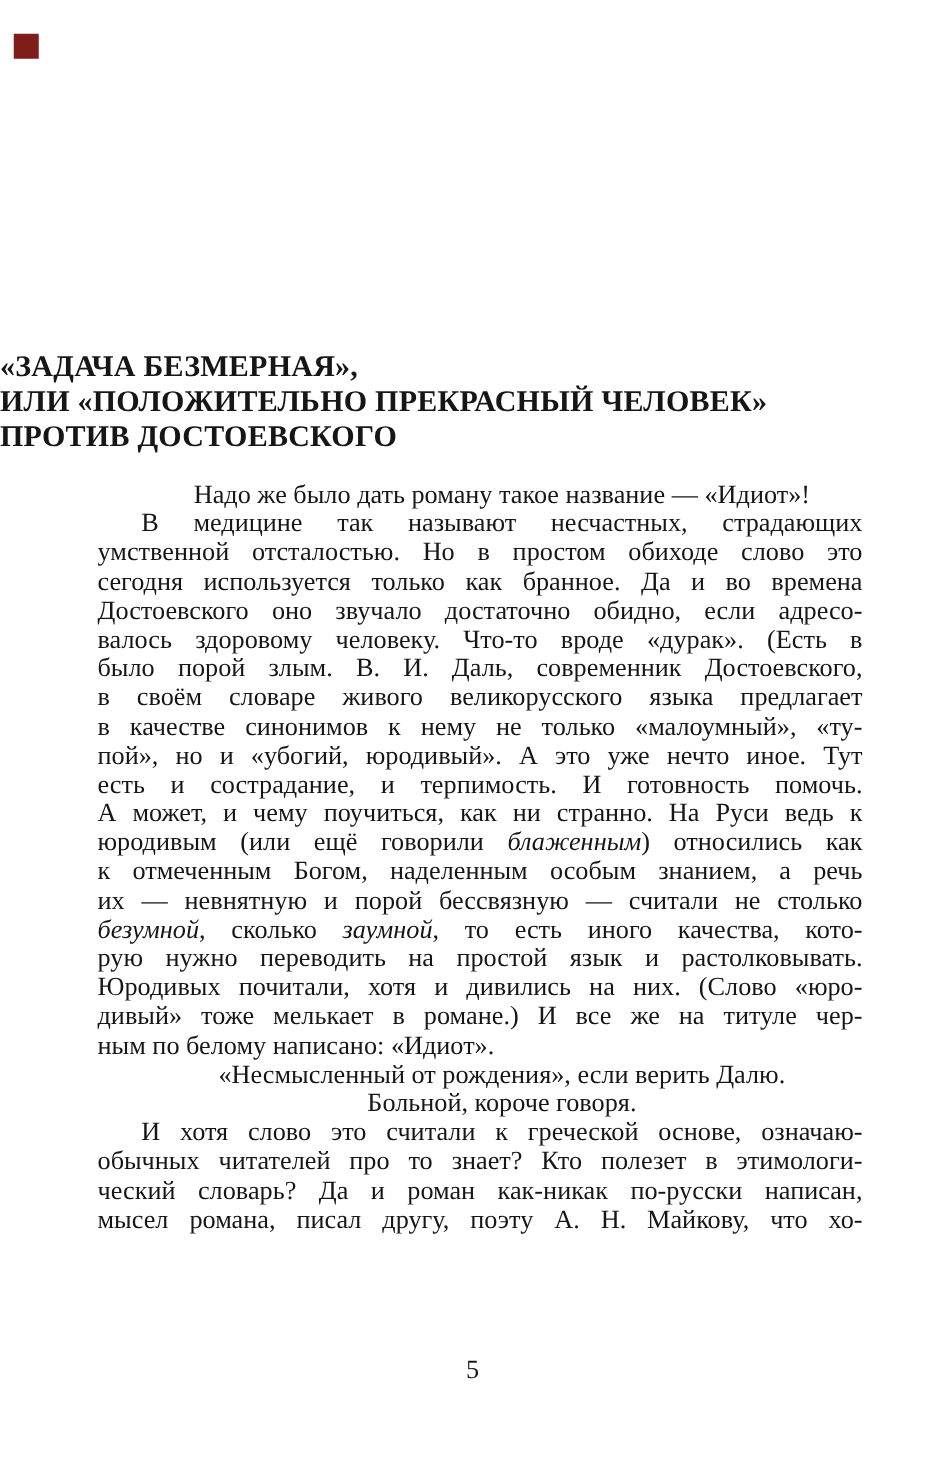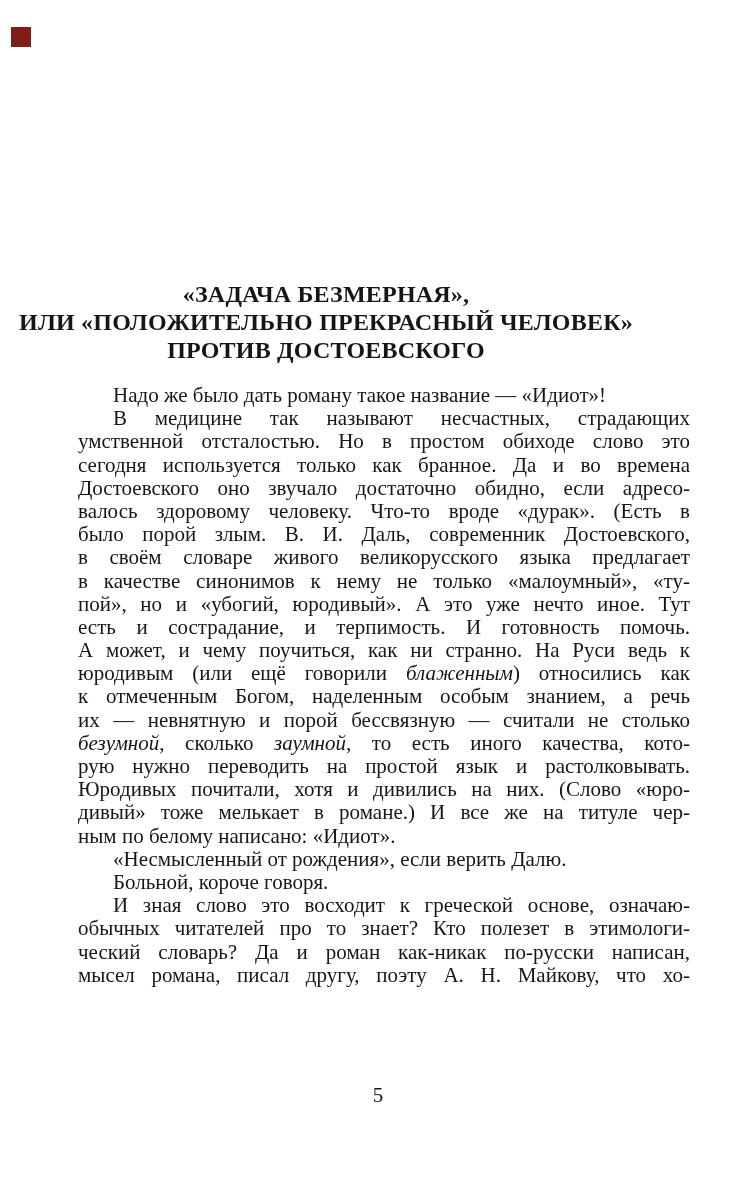--- a/index.html
+++ b/index.html
@@ -18,21 +18,20 @@
     top: 27px;
     width: 20px;
     height: 20px;
   }
   .title {
     position: absolute;
     top: 280px;
     left: 0;
     width: 652px;
     margin: 0;
-    text-align: center;
     font-size: 24px;
     font-weight: bold;
     line-height: 28px;
     letter-spacing: 0.2px;
   }
   .body {
     position: absolute;
     top: 384px;
     left: 78px;
     width: 612px;
@@ -41,21 +40,21 @@
   .line {
     height: 23.2px;
     line-height: 23.2px;
     text-align: left;
     overflow: visible;
   }
   .line.just {
     text-align: justify;
     text-align-last: justify;
   }
-  .line.indent { padding-left: 35px; }
+  .line.indent { padding-left: 35px; text-align: center; }
   .body em { }
   .page-number {
     position: absolute;
     top: 1083px;
     left: 0;
     width: 756px;
     text-align: center;
     font-size: 21px;
     line-height: 24px;
   }
@@ -88,20 +87,20 @@
       <div class="line just"><span>юродивым (или ещё говорили </span><em>блаженным</em><span>) относились как</span></div>
       <div class="line just"><span>к отмеченным Богом, наделенным особым знанием, а речь</span></div>
       <div class="line just"><span>их — невнятную и порой бессвязную — считали не столько</span></div>
       <div class="line just"><em>безумной</em><span>, сколько </span><em>заумной</em><span>, то есть иного качества, кото-</span></div>
       <div class="line just"><span>рую нужно переводить на простой язык и растолковывать.</span></div>
       <div class="line just"><span>Юродивых почитали, хотя и дивились на них. (Слово «юро-</span></div>
       <div class="line just"><span>дивый» тоже мелькает в романе.) И все же на титуле чер-</span></div>
       <div class="line"><span>ным по белому написано: «Идиот».</span></div>
       <div class="line indent"><span>«Несмысленный от рождения», если верить Далю.</span></div>
       <div class="line indent"><span>Больной, короче говоря.</span></div>
-      <div class="line indent just"><span>И зная слово это восходит к греческой основе, означаю-</span></div>
+      <div class="line indent just"><span>И хотя слово это считали к греческой основе, означаю-</span></div>
       <div class="line just"><span>обычных читателей про то знает? Кто полезет в этимологи-</span></div>
       <div class="line just"><span>ческий словарь? Да и роман как-никак по-русски написан,</span></div>
       <div class="line just"><span>мысел романа, писал другу, поэту А. Н. Майкову, что хо-</span></div>
     </div>
 
   <div class="page-number">5</div>
 </div>
 
 </body></html>

